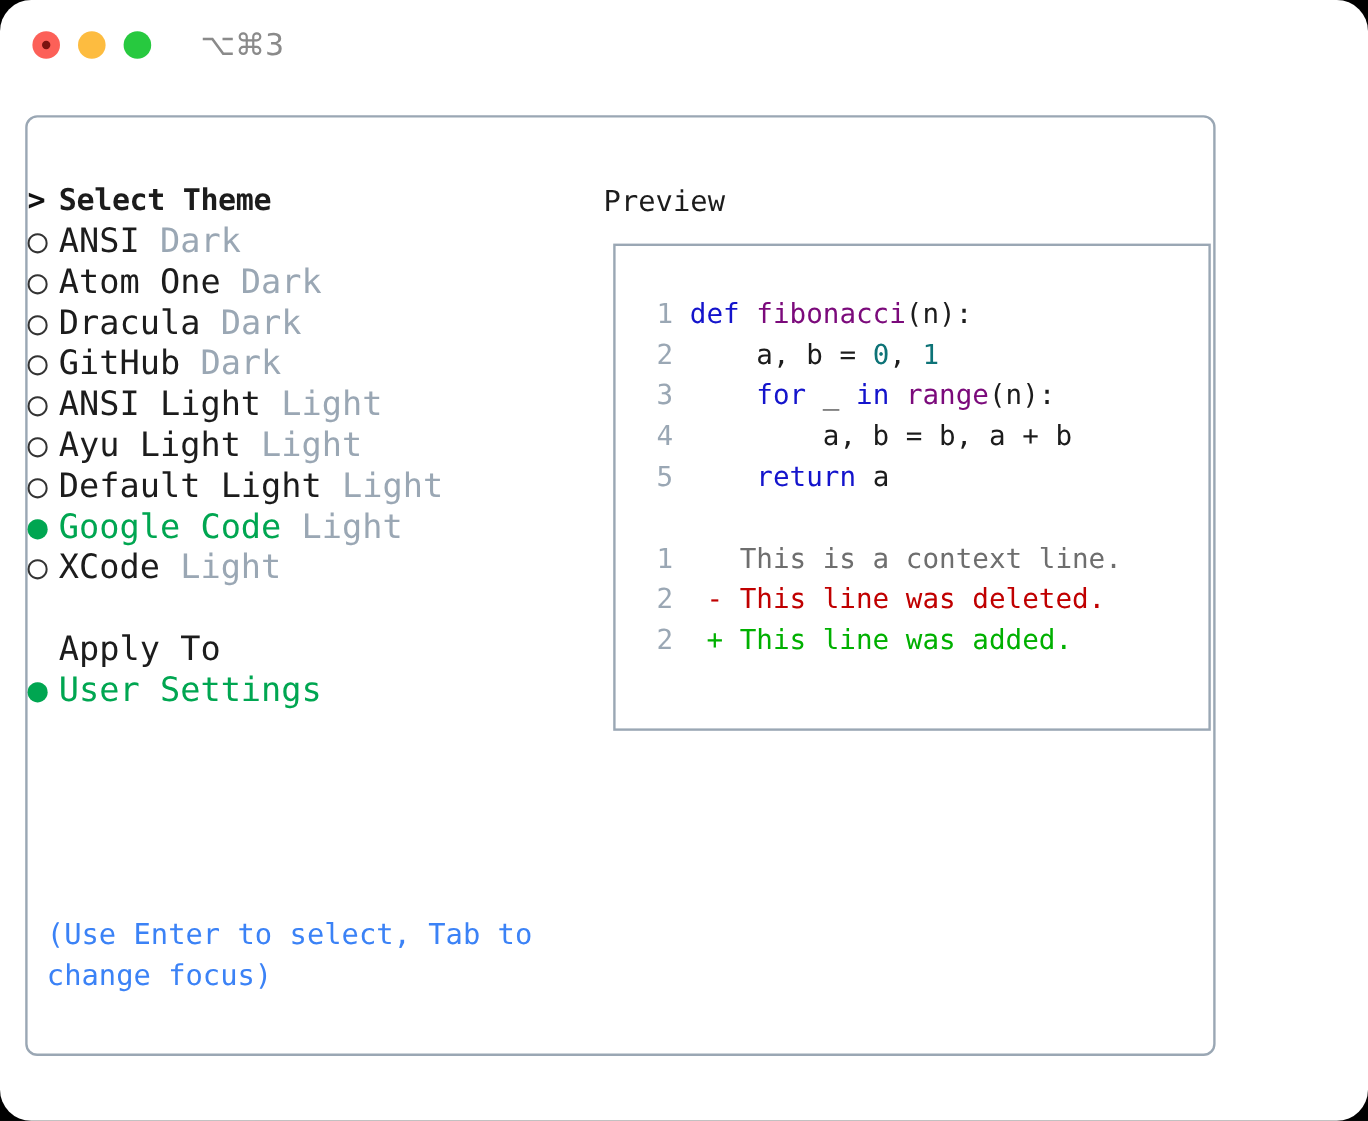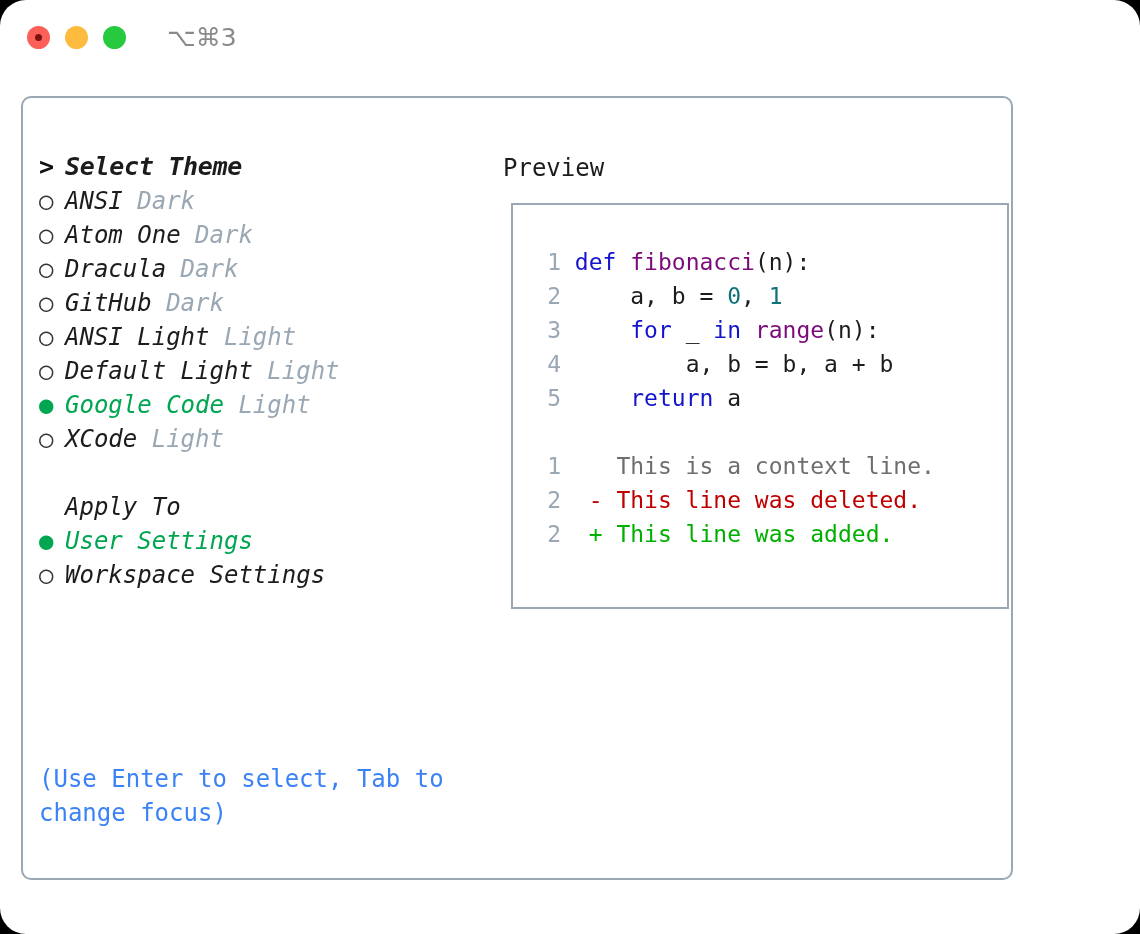--- a/index.html
+++ b/index.html
@@ -77,29 +77,28 @@
     height: 784px;
     border: 2px solid #9aa7b4;
     border-radius: 10px;
     box-sizing: border-box;
     background: #ffffff;
   }
 
   
   #left-col {
     position: absolute;
-    left: 16px;
+    left: 0;
     top: 52px;
     width: 450px;
-    font-style: italic;
   }
   .row {
     height: 34px;
     line-height: 34px;
-    font-size: 24px;
+    font-size: 28px;
     white-space: nowrap;
     color: #1c1c1c;
   }
   .row.header {
     font-weight: bold;
     font-size: 25px;
     letter-spacing: -0.3px;
   }
   .caret {
     display: inline-block;
@@ -191,34 +190,34 @@
       <div class="row header">
         <span class="caret">&gt;</span><span>Select Theme</span>
       </div>
 
       <div id="theme-list">
           <div class="row"><span class="marker">○</span><span class="label">ANSI</span><span class="suffix"> Dark</span></div>
           <div class="row"><span class="marker">○</span><span class="label">Atom One</span><span class="suffix"> Dark</span></div>
           <div class="row"><span class="marker">○</span><span class="label">Dracula</span><span class="suffix"> Dark</span></div>
           <div class="row"><span class="marker">○</span><span class="label">GitHub</span><span class="suffix"> Dark</span></div>
           <div class="row"><span class="marker">○</span><span class="label">ANSI Light</span><span class="suffix"> Light</span></div>
+          <div class="row"><span class="marker">○</span><span class="label">Ayu Light</span><span class="suffix"> Light</span></div>
           <div class="row"><span class="marker">○</span><span class="label">Default Light</span><span class="suffix"> Light</span></div>
           <div class="row"><span class="marker sel">●</span><span class="label sel">Google Code</span><span class="suffix"> Light</span></div>
           <div class="row"><span class="marker">○</span><span class="label">XCode</span><span class="suffix"> Light</span></div>
         </div>
 
       <div class="spacer"></div>
 
       <div class="row">
         <span class="marker"></span><span>Apply To</span>
       </div>
 
       <div id="apply-list">
           <div class="row"><span class="marker sel">●</span><span class="label sel">User Settings</span></div>
-          <div class="row"><span class="marker">○</span><span class="label">Workspace Settings</span></div>
         </div>
     </div>
 
     <div id="hint">
       <div>(Use Enter to select, Tab to</div>
       <div>change focus)</div>
     </div>
 
     <div id="preview-title">Preview</div>
 

